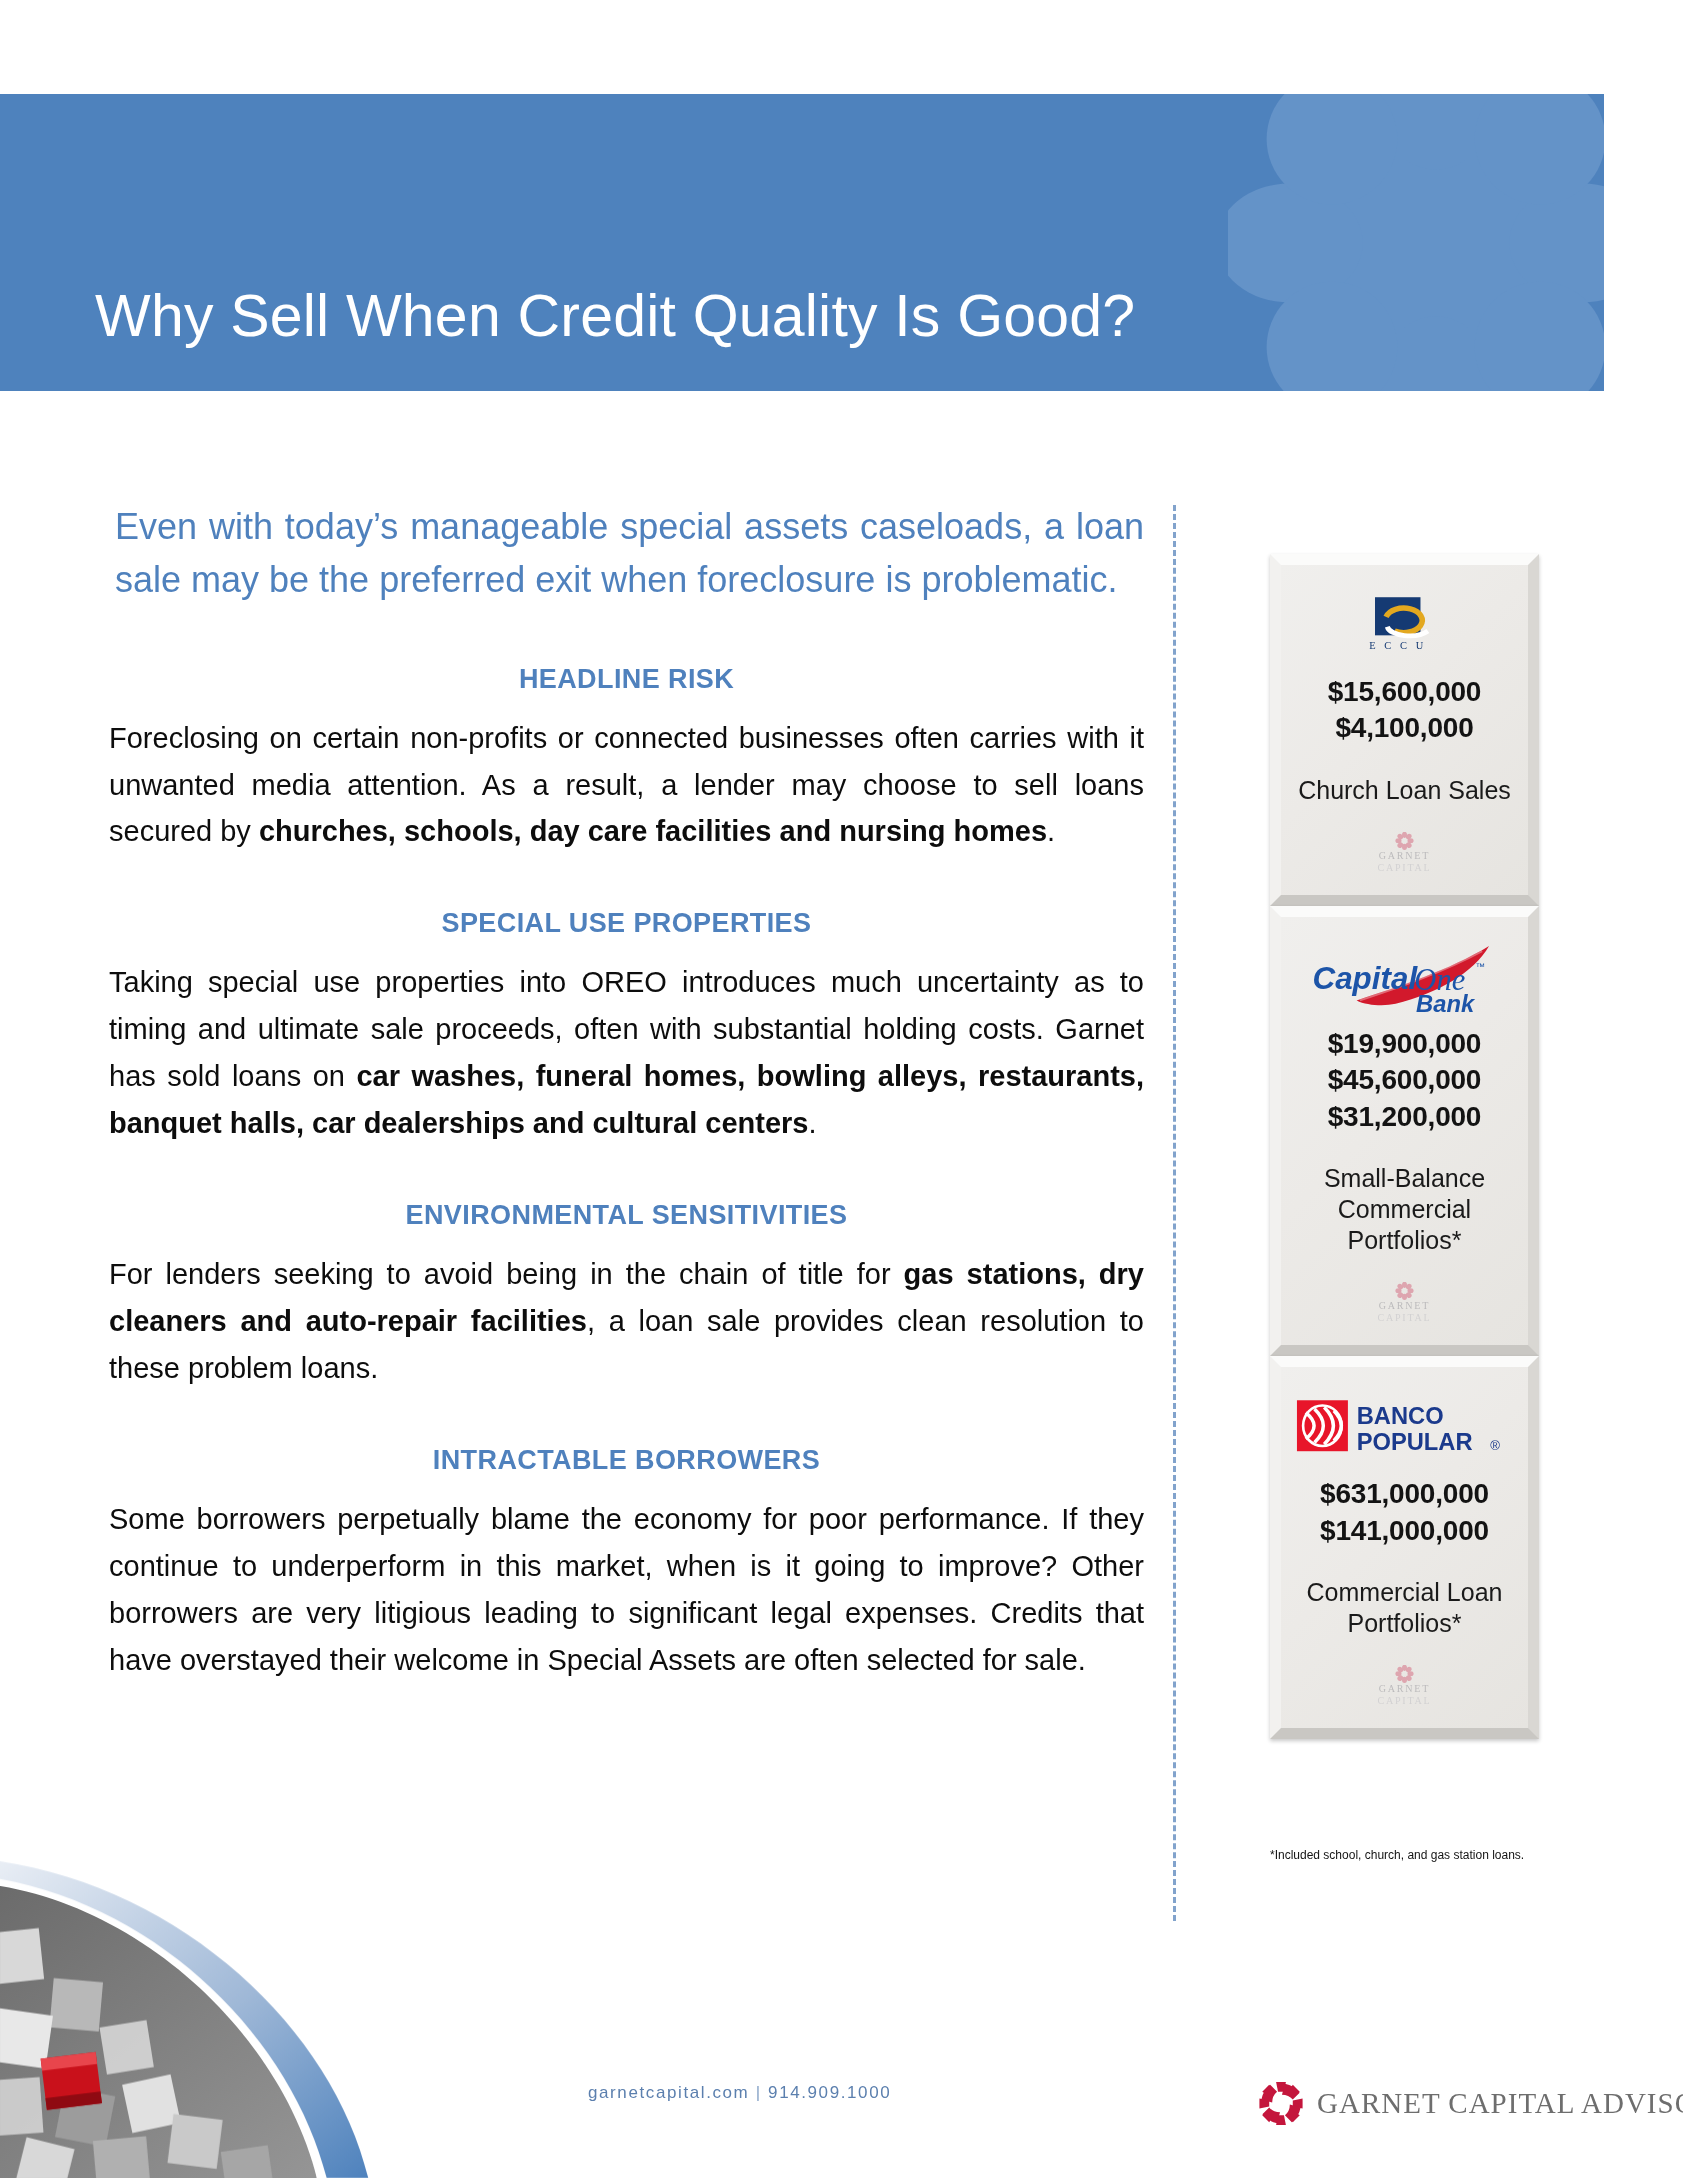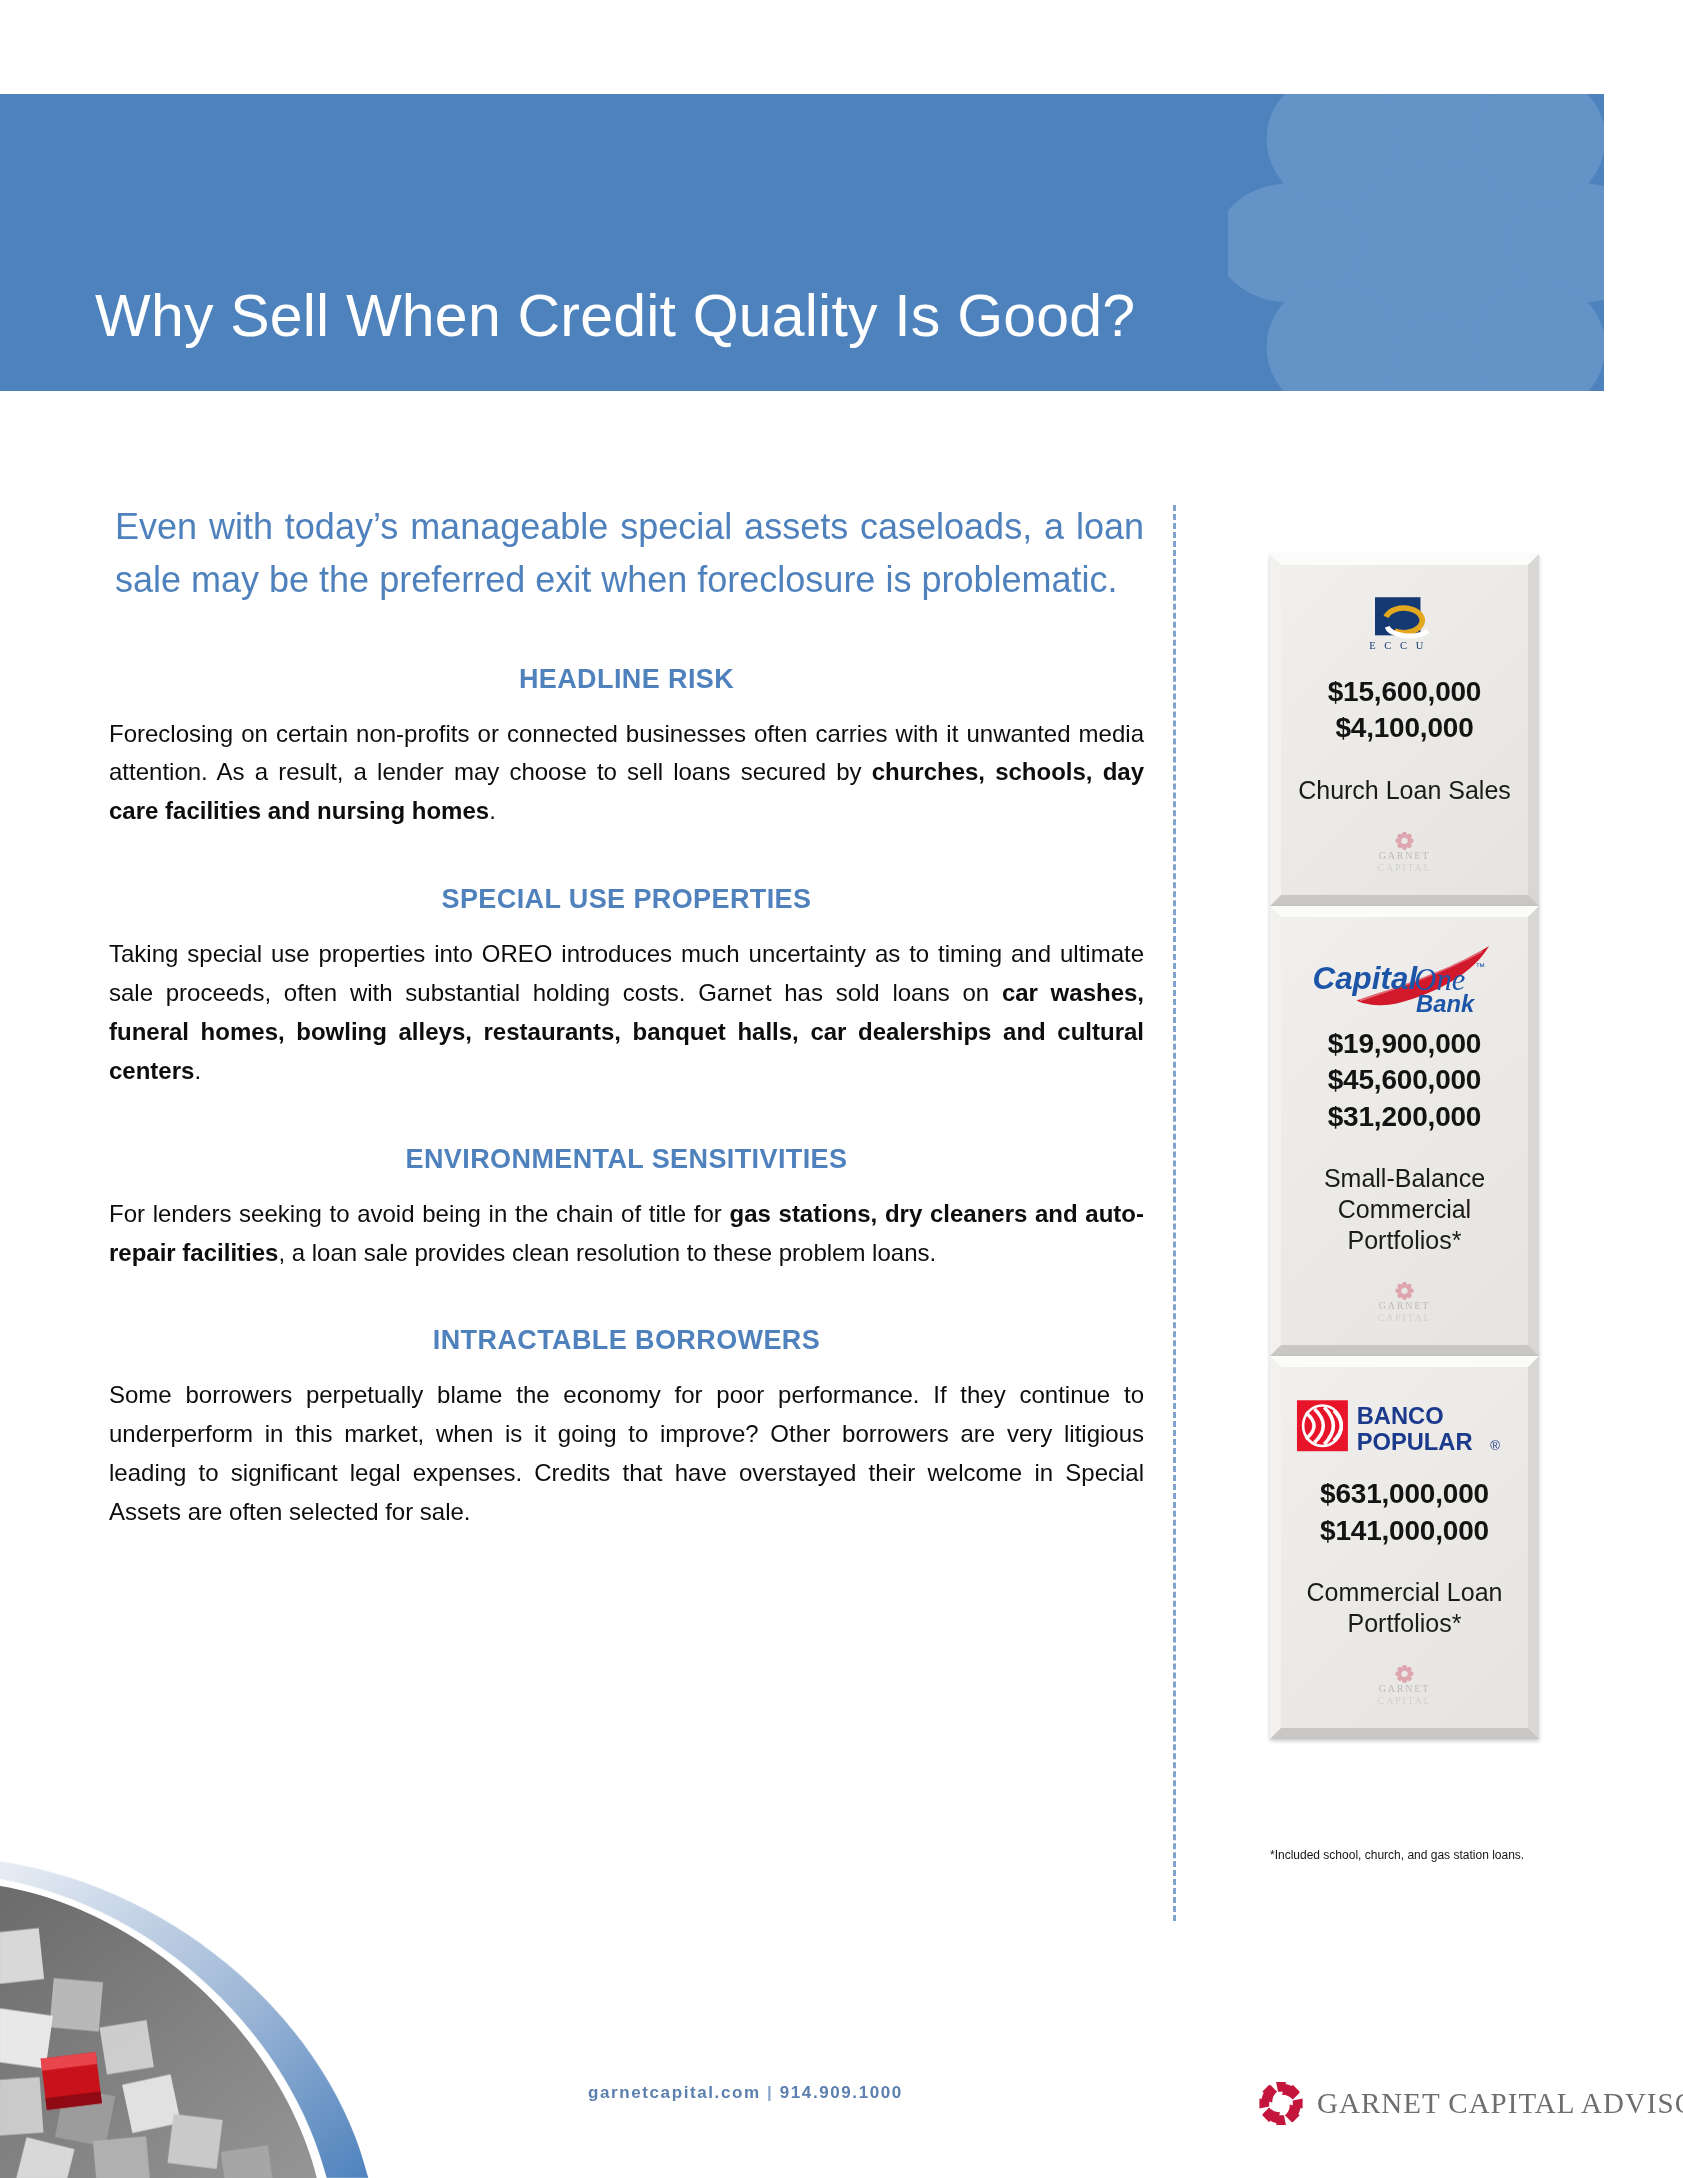--- a/index.html
+++ b/index.html
@@ -31,21 +31,21 @@
   }
   .lede{
     color:#4f81bd;font-size:36px;line-height:1.48;text-align:justify;
     margin:0 0 0 6px;font-weight:400;
   }
   .sec-head{
     color:#4f81bd;font-size:27px;font-weight:bold;
     text-align:center;letter-spacing:0.4px;margin:0;
   }
   .body-p{
-    color:#0d0d0d;font-size:24px;line-height:1.62;text-align:justify;
+    color:#0d0d0d;font-size:29px;line-height:1.62;text-align:justify;
     margin:0;
   }
   .body-p b{font-weight:bold;}
   .sp-1{height:57px;}
   .sp-2{height:20px;}
   .sp-3{height:53px;}
 
   
   .divider{
     position:absolute;left:1173px;top:505px;width:0;height:1416px;
@@ -86,21 +86,21 @@
     margin:26px auto 4px auto;width:129px;opacity:.42;
   }
   .footnote{
     position:absolute;left:1270px;top:1847px;width:317px;
     font-size:12px;line-height:1.42;color:#141414;
   }
 
   
   .footer-contact{
     position:absolute;left:588px;top:2083px;
-    font-size:17px;letter-spacing:1.6px;color:#5b7fae;font-weight:bold;
+    font-size:17px;letter-spacing:1.6px;color:#5b7fae;font-weight:normal;
     white-space:nowrap;
   }
   .footer-contact .sep{color:#88a4c8;}
   .footer-brand{
     position:absolute;left:1259px;top:2077px;display:flex;align-items:center;gap:14px;
   }
   .footer-brand-text{
     font-size:29px;letter-spacing:1px;color:#6e6e6e;
     font-family:"Liberation Serif", serif;white-space:nowrap;
   }

